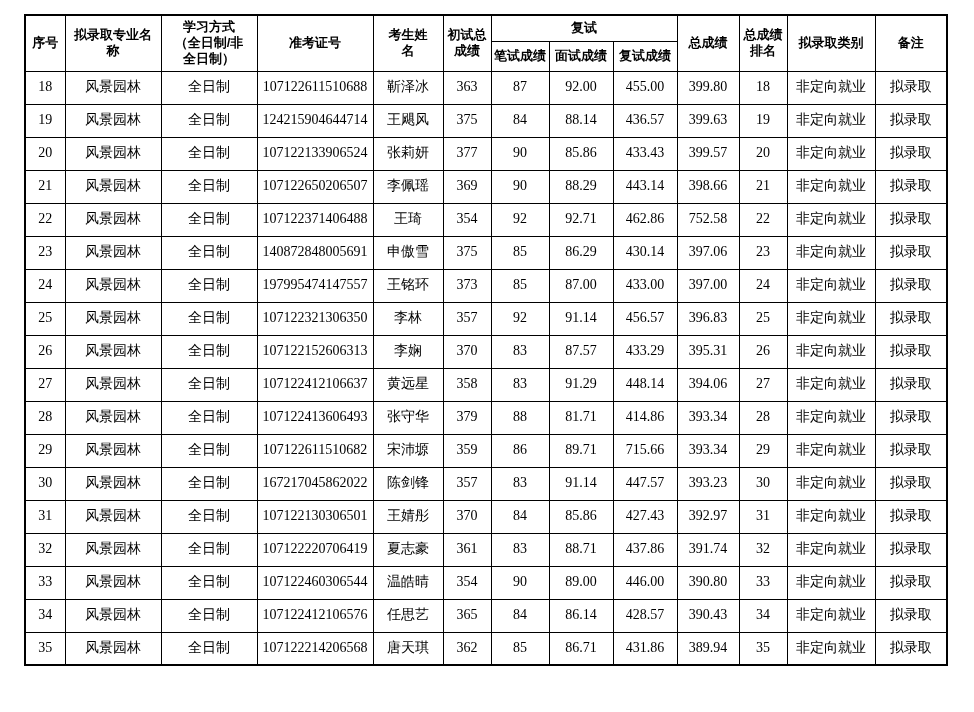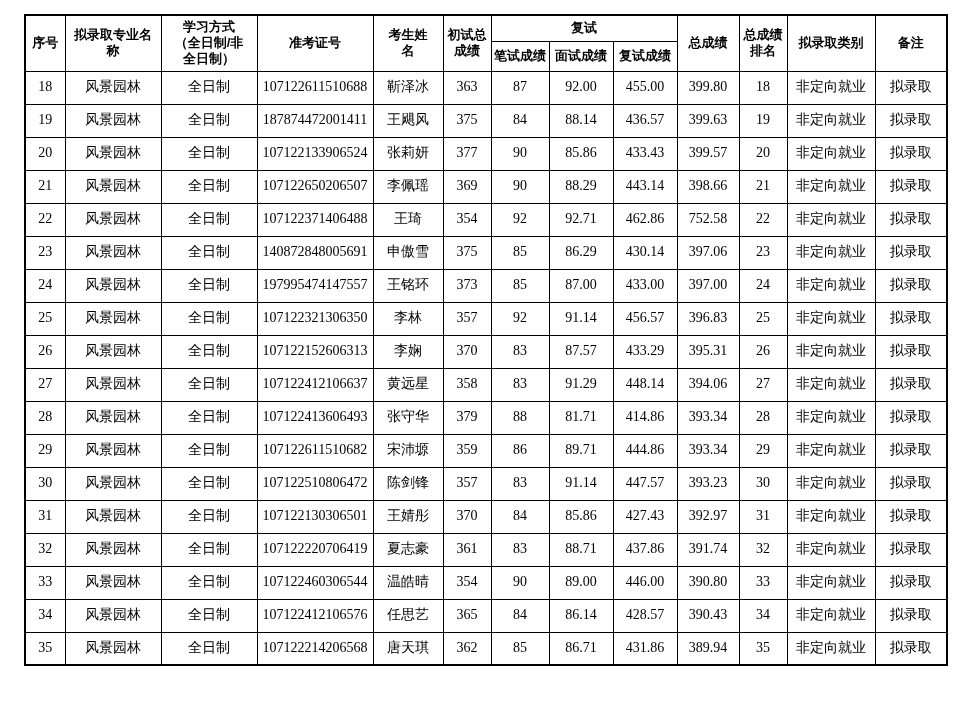--- a/index.html
+++ b/index.html
@@ -107,21 +107,21 @@
           <td>455.00</td>
           <td>399.80</td>
           <td>18</td>
           <td>非定向就业</td>
           <td>拟录取</td>
         </tr>
         <tr>
           <td>19</td>
           <td>风景园林</td>
           <td>全日制</td>
-          <td>187874472001411</td>
+          <td>124215904644714</td>
           <td>王飓风</td>
           <td>375</td>
           <td>84</td>
           <td>88.14</td>
           <td>436.57</td>
           <td>399.63</td>
           <td>19</td>
           <td>非定向就业</td>
           <td>拟录取</td>
         </tr>
@@ -262,31 +262,31 @@
         </tr>
         <tr>
           <td>29</td>
           <td>风景园林</td>
           <td>全日制</td>
           <td>107122611510682</td>
           <td>宋沛塬</td>
           <td>359</td>
           <td>86</td>
           <td>89.71</td>
-          <td>444.86</td>
+          <td>715.66</td>
           <td>393.34</td>
           <td>29</td>
           <td>非定向就业</td>
           <td>拟录取</td>
         </tr>
         <tr>
           <td>30</td>
           <td>风景园林</td>
           <td>全日制</td>
-          <td>107122510806472</td>
+          <td>167217045862022</td>
           <td>陈剑锋</td>
           <td>357</td>
           <td>83</td>
           <td>91.14</td>
           <td>447.57</td>
           <td>393.23</td>
           <td>30</td>
           <td>非定向就业</td>
           <td>拟录取</td>
         </tr>

